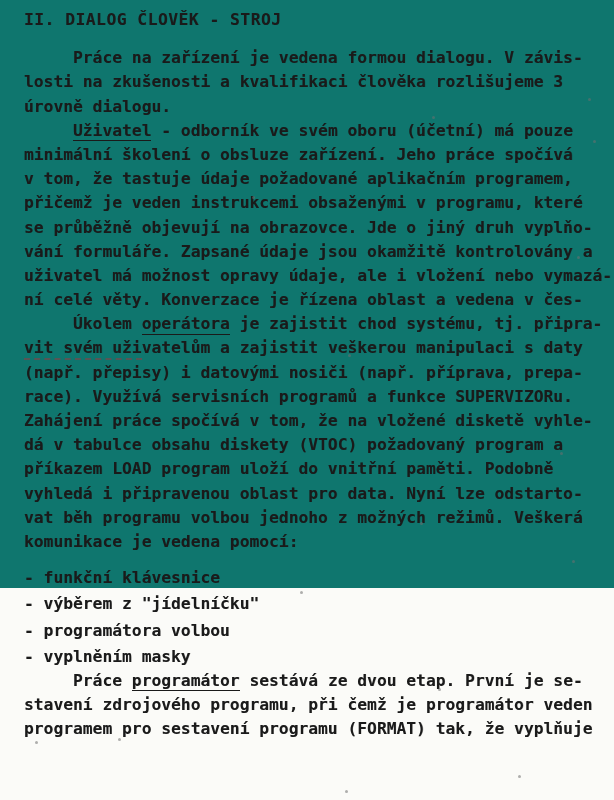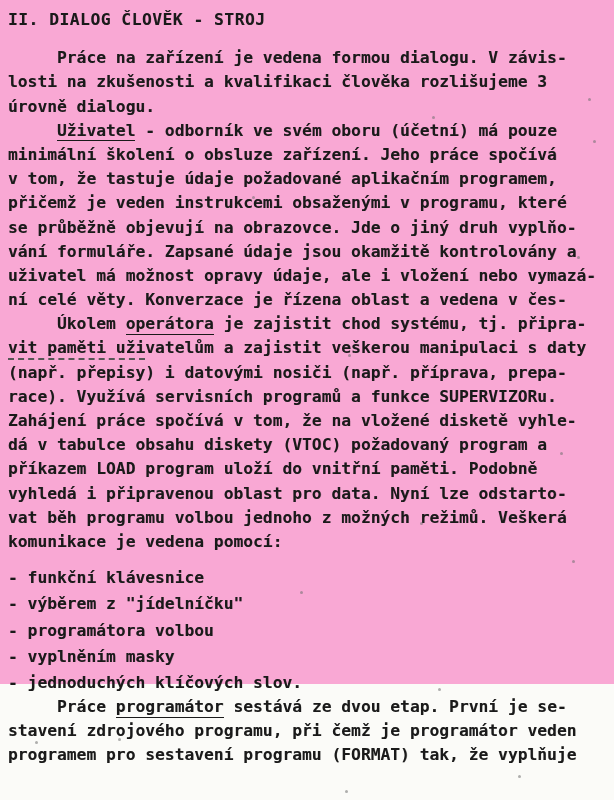--- a/index.html
+++ b/index.html
@@ -3,24 +3,24 @@
 <meta charset="utf-8">
 <style>
   html, body {
     margin: 0; padding: 0;
     width: 614px; height: 800px;
     overflow: hidden;
     background: #fbfbf8;
   }
   .page {
     position: relative;
-    width: 614px; height: 684px;
+    width: 614px; height: 588px;
     box-sizing: border-box;
-    padding: 8px 4px 0 8px;
-    background: #f9a8d4;
+    padding: 8px 4px 0 24px;
+    background: #0f766e;
     font-family: "DejaVu Sans Mono", "Liberation Mono", monospace;
     font-weight: 700;
     font-size: 16.3px;
     color: #1a1a1a;
     text-shadow: 0.3px 0.3px 0 rgba(26,26,26,0.35);
   }
   .line {
     white-space: pre;
     height: 24.2px;
     line-height: 24.2px;
@@ -56,34 +56,33 @@
       <div class="line"><span>úrovně dialogu.</span></div>
       <div class="line"><span>     </span><span class="u-typed">Uživatel</span><span> - odborník ve svém oboru (účetní) má pouze</span></div>
       <div class="line"><span>minimální školení o obsluze zařízení. Jeho práce spočívá</span></div>
       <div class="line"><span>v tom, že tastuje údaje požadované aplikačním programem,</span></div>
       <div class="line"><span>přičemž je veden instrukcemi obsaženými v programu, které</span></div>
       <div class="line"><span>se průběžně objevují na obrazovce. Jde o jiný druh vyplňo-</span></div>
       <div class="line"><span>vání formuláře. Zapsané údaje jsou okamžitě kontrolovány a</span></div>
       <div class="line"><span>uživatel má možnost opravy údaje, ale i vložení nebo vymazá-</span></div>
       <div class="line"><span>ní celé věty. Konverzace je řízena oblast a vedena v čes-</span></div>
       <div class="line"><span>     Úkolem </span><span class="u-typed">operátora</span><span> je zajistit chod systému, tj. připra-</span></div>
-      <div class="line"><span class="u-pencil">vit paměti uži</span><span>vatelům a zajistit veškerou manipulaci s daty</span></div>
+      <div class="line"><span class="u-pencil">vit svém uži</span><span>vatelům a zajistit veškerou manipulaci s daty</span></div>
       <div class="line"><span>(např. přepisy) i datovými nosiči (např. příprava, prepa-</span></div>
       <div class="line"><span>race). Využívá servisních programů a funkce SUPERVIZORu.</span></div>
       <div class="line"><span>Zahájení práce spočívá v tom, že na vložené disketě vyhle-</span></div>
       <div class="line"><span>dá v tabulce obsahu diskety (VTOC) požadovaný program a</span></div>
       <div class="line"><span>příkazem LOAD program uloží do vnitřní paměti. Podobně</span></div>
       <div class="line"><span>vyhledá i připravenou oblast pro data. Nyní lze odstarto-</span></div>
       <div class="line"><span>vat běh programu volbou jednoho z možných režimů. Veškerá</span></div>
       <div class="line"><span>komunikace je vedena pomocí:</span></div>
       <div class="line" style="margin-top: 12px;"><span>- funkční klávesnice</span></div>
       <div class="line" style="margin-top: 2px;"><span>- výběrem z "jídelníčku"</span></div>
       <div class="line" style="margin-top: 2px;"><span>- programátora volbou</span></div>
       <div class="line" style="margin-top: 2px;"><span>- vyplněním masky</span></div>
-      <div class="line" style="margin-top: 2px;"><span>- jednoduchých klíčových slov.</span></div>
       <div class="line"><span>     Práce </span><span class="u-typed">programátor</span><span> sestává ze dvou etap. První je se-</span></div>
       <div class="line"><span>stavení zdrojového programu, při čemž je programátor veden</span></div>
       <div class="line"><span>programem pro sestavení programu (FORMAT) tak, že vyplňuje</span></div>
     </div>
 
   <div class="specks">
     <i style="left:588px; top:98px"></i>
     <i style="left:432px; top:116px"></i>
     <i style="left:593px; top:140px"></i>
     <i style="left:252px; top:196px"></i>

